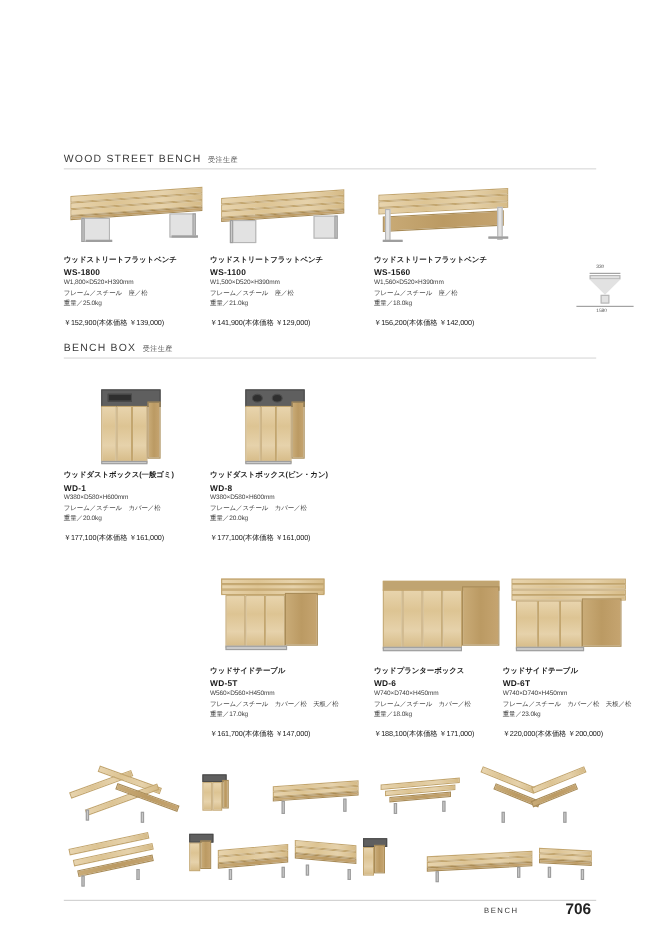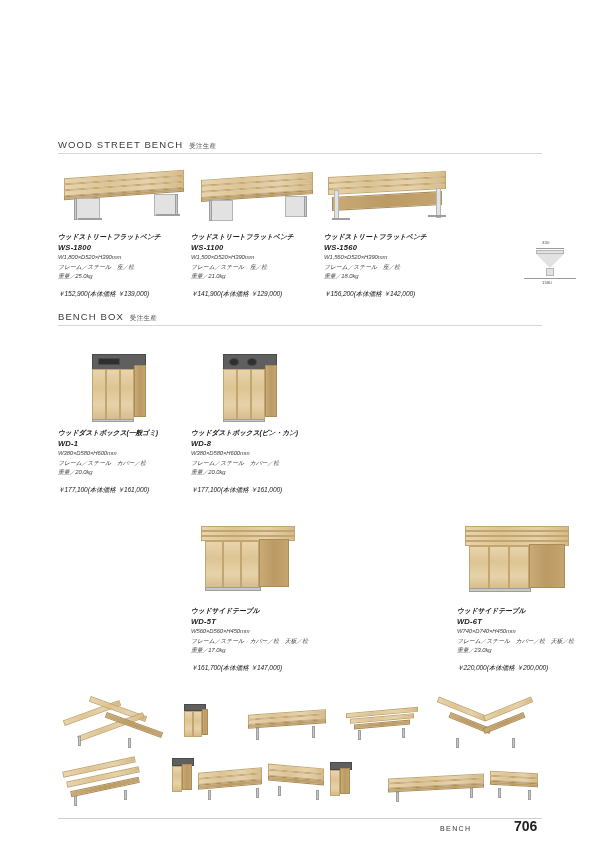--- a/index.html
+++ b/index.html
@@ -27,25 +27,25 @@
     color: #555;
   }
   .rule {
     position: absolute;
     height: 1px;
     background: #d8d8d8;
     left: 58px; right: 58px;
   }
 
   
-  .row { position: absolute; left: 58px; right: 40px; font-style: italic; }
+  .row { position: absolute; left: 58px; right: 40px; }
   .cell { position: absolute; width: 128px; top: 0; }
   .cell.c0 { left: 0; }
   .cell.c1 { left: 133px; }
-  .cell.c2 { left: 266px; }
+  .cell.c2 { left: 282px; }
   .cell.c3 { left: 399px; }
 
   .shot {
     position: relative;
     width: 100%;
     overflow: hidden;
   }
   .name {
     font-size: 6.8px;
     font-weight: bold;
@@ -269,20 +269,37 @@
         <div class="steel dk" style="left:14px; top:75px; width:56px; height:4px;"></div>
       </div>
       <div class="name">ウッドサイドテーブル</div>
       <div class="code">WD-5T</div>
       <div class="spec">W560×D560×H450mm</div>
       <div class="spec">フレーム／スチール　カバー／松　天板／松</div>
       <div class="spec">重量／17.0kg</div>
       <div class="price">￥161,700(本体価格 ￥147,000)</div>
     </div>
 
+    <div class="cell c2">
+      <div class="shot" style="height:90px;">
+        <div class="plank" style="left:8px; top:16px; width:106px; height:9px; background:#c0a471;"></div>
+        <div class="plank v" style="left:8px; top:24px; width:18px; height:54px;"></div>
+        <div class="plank v" style="left:26px; top:24px; width:18px; height:54px;"></div>
+        <div class="plank v" style="left:44px; top:24px; width:18px; height:54px;"></div>
+        <div class="plank v" style="left:62px; top:24px; width:18px; height:54px;"></div>
+        <div class="plank v dark" style="left:80px; top:21px; width:34px; height:54px;"></div>
+        <div class="steel dk" style="left:8px; top:76px; width:72px; height:4px;"></div>
+      </div>
+      <div class="name">ウッドプランターボックス</div>
+      <div class="code">WD-6</div>
+      <div class="spec">W740×D740×H450mm</div>
+      <div class="spec">フレーム／スチール　カバー／松</div>
+      <div class="spec">重量／18.0kg</div>
+      <div class="price">￥188,100(本体価格 ￥171,000)</div>
+    </div>
 
     <div class="cell c3">
       <div class="shot" style="height:90px;">
         <div class="plank" style="left:8px; top:14px; width:104px; height:5px;"></div>
         <div class="plank" style="left:8px; top:19px; width:104px; height:5px;"></div>
         <div class="plank" style="left:8px; top:24px; width:104px; height:5px;"></div>
         <div class="plank" style="left:8px; top:29px; width:104px; height:5px;"></div>
         <div class="plank v" style="left:12px; top:34px; width:20px; height:44px;"></div>
         <div class="plank v" style="left:32px; top:34px; width:20px; height:44px;"></div>
         <div class="plank v" style="left:52px; top:34px; width:20px; height:44px;"></div>

